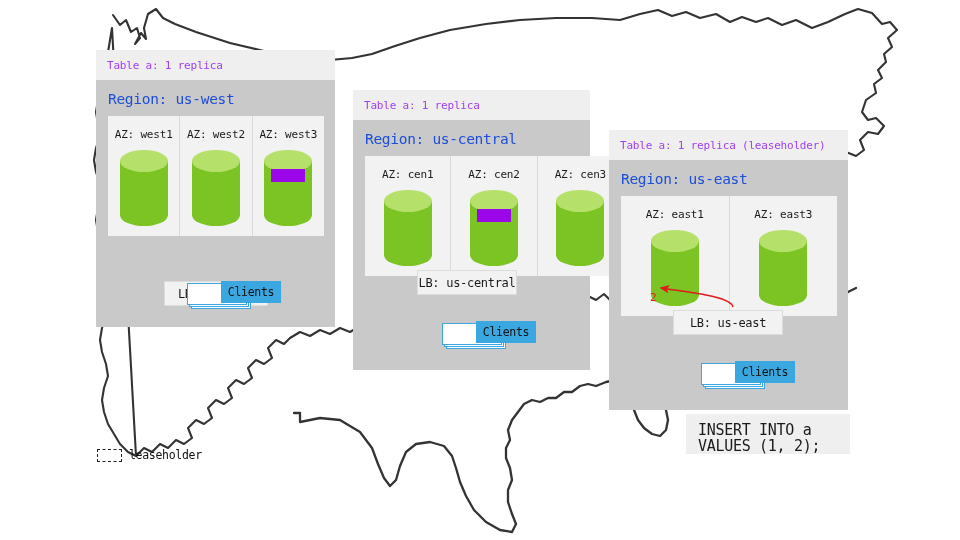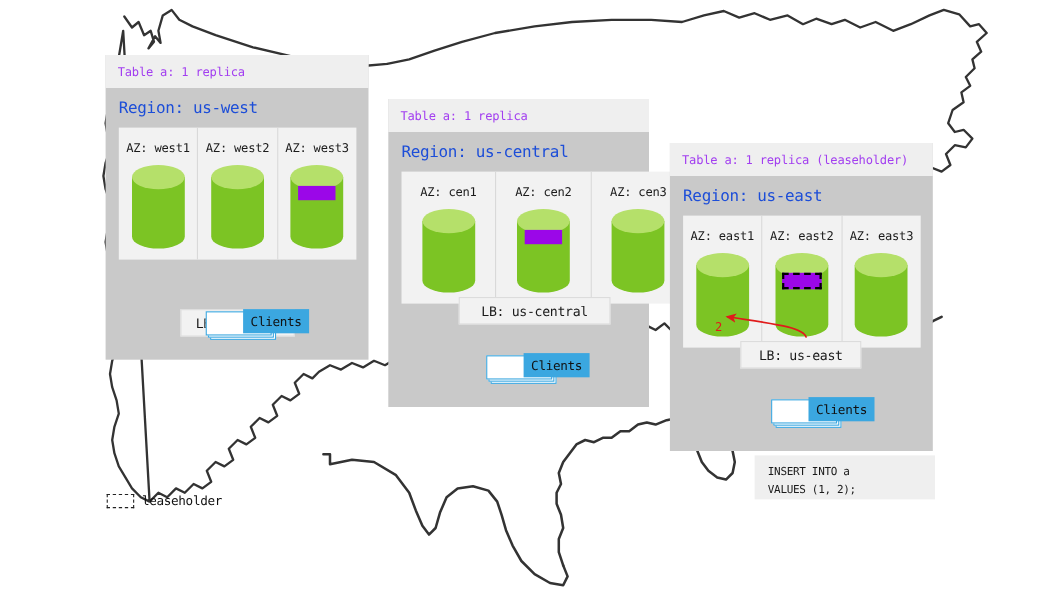--- a/index.html
+++ b/index.html
@@ -112,21 +112,21 @@
     color: #111111;
     letter-spacing: -0.3px;
     margin-left: 36px;
   }
   .sql-box {
     position: absolute;
     background: #efefef;
     box-sizing: border-box;
     padding: 8px 0 0 12px;
     font-family: "DejaVu Sans Mono", monospace;
-    font-size: 10px;
+    font-size: 15px;
     color: #1a1a1a;
     line-height: 16px;
     letter-spacing: -0.3px;
   }
   #legend {
     position: absolute;
     left: 97px; top: 448px;
     display: flex;
     align-items: center;
   }
@@ -294,21 +294,21 @@
       <div class="az-label">AZ: cen3</div>
       <div class="cyl-wrap">
         <svg width="52" height="80" viewBox="0 0 52 80">
           <path d="M2,12 L2,66 A24,11 0 0 0 50,66 L50,12 Z" fill="#7cc424"></path>
           <ellipse cx="26" cy="12" rx="24" ry="11" fill="#b5e06a"></ellipse>
         </svg>
       </div>
     </div>
   </div>
 
-  <div class="lb-box" style="left:64px; top:180px; width:138px; height:25px;">
+  <div class="lb-box" style="left:64px; top:180px; width:100px; height:25px;">
     <span>LB: us-central</span>
   </div>
 
   <div class="clients-stack" style="left:87px; top:231px;">
     <div class="clients-shadow" style="left:6px; top:6px;"></div>
     <div class="clients-shadow" style="left:4px; top:4px;"></div>
     <div class="clients-shadow" style="left:2px; top:2px;"></div>
     <div class="clients-btn">Clients</div>
   </div>
 </div>
@@ -318,30 +318,20 @@
   <div class="region-title">Region: us-east</div>
 
   <div class="az-row" style="left:12px; top:66px; width:216px; height:120px;">
     <div class="az-cell">
       <div class="az-label">AZ: east1</div>
       <div class="cyl-wrap">
         <svg width="52" height="80" viewBox="0 0 52 80">
           <path d="M2,12 L2,66 A24,11 0 0 0 50,66 L50,12 Z" fill="#7cc424"></path>
           <ellipse cx="26" cy="12" rx="24" ry="11" fill="#b5e06a"></ellipse>
         </svg>
-      </div>
-    </div>
-    <div class="az-cell">
-      <div class="az-label">AZ: east2</div>
-      <div class="cyl-wrap">
-        <svg width="52" height="80" viewBox="0 0 52 80">
-          <path d="M2,12 L2,66 A24,11 0 0 0 50,66 L50,12 Z" fill="#7cc424"></path>
-          <ellipse cx="26" cy="12" rx="24" ry="11" fill="#b5e06a"></ellipse>
-        </svg>
-        <div class="replica-bar leaseholder" style="left:8px; top:19px; width:36px; height:15px;"></div>
       </div>
     </div>
     <div class="az-cell">
       <div class="az-label">AZ: east3</div>
       <div class="cyl-wrap">
         <svg width="52" height="80" viewBox="0 0 52 80">
           <path d="M2,12 L2,66 A24,11 0 0 0 50,66 L50,12 Z" fill="#7cc424"></path>
           <ellipse cx="26" cy="12" rx="24" ry="11" fill="#b5e06a"></ellipse>
         </svg>
       </div>

